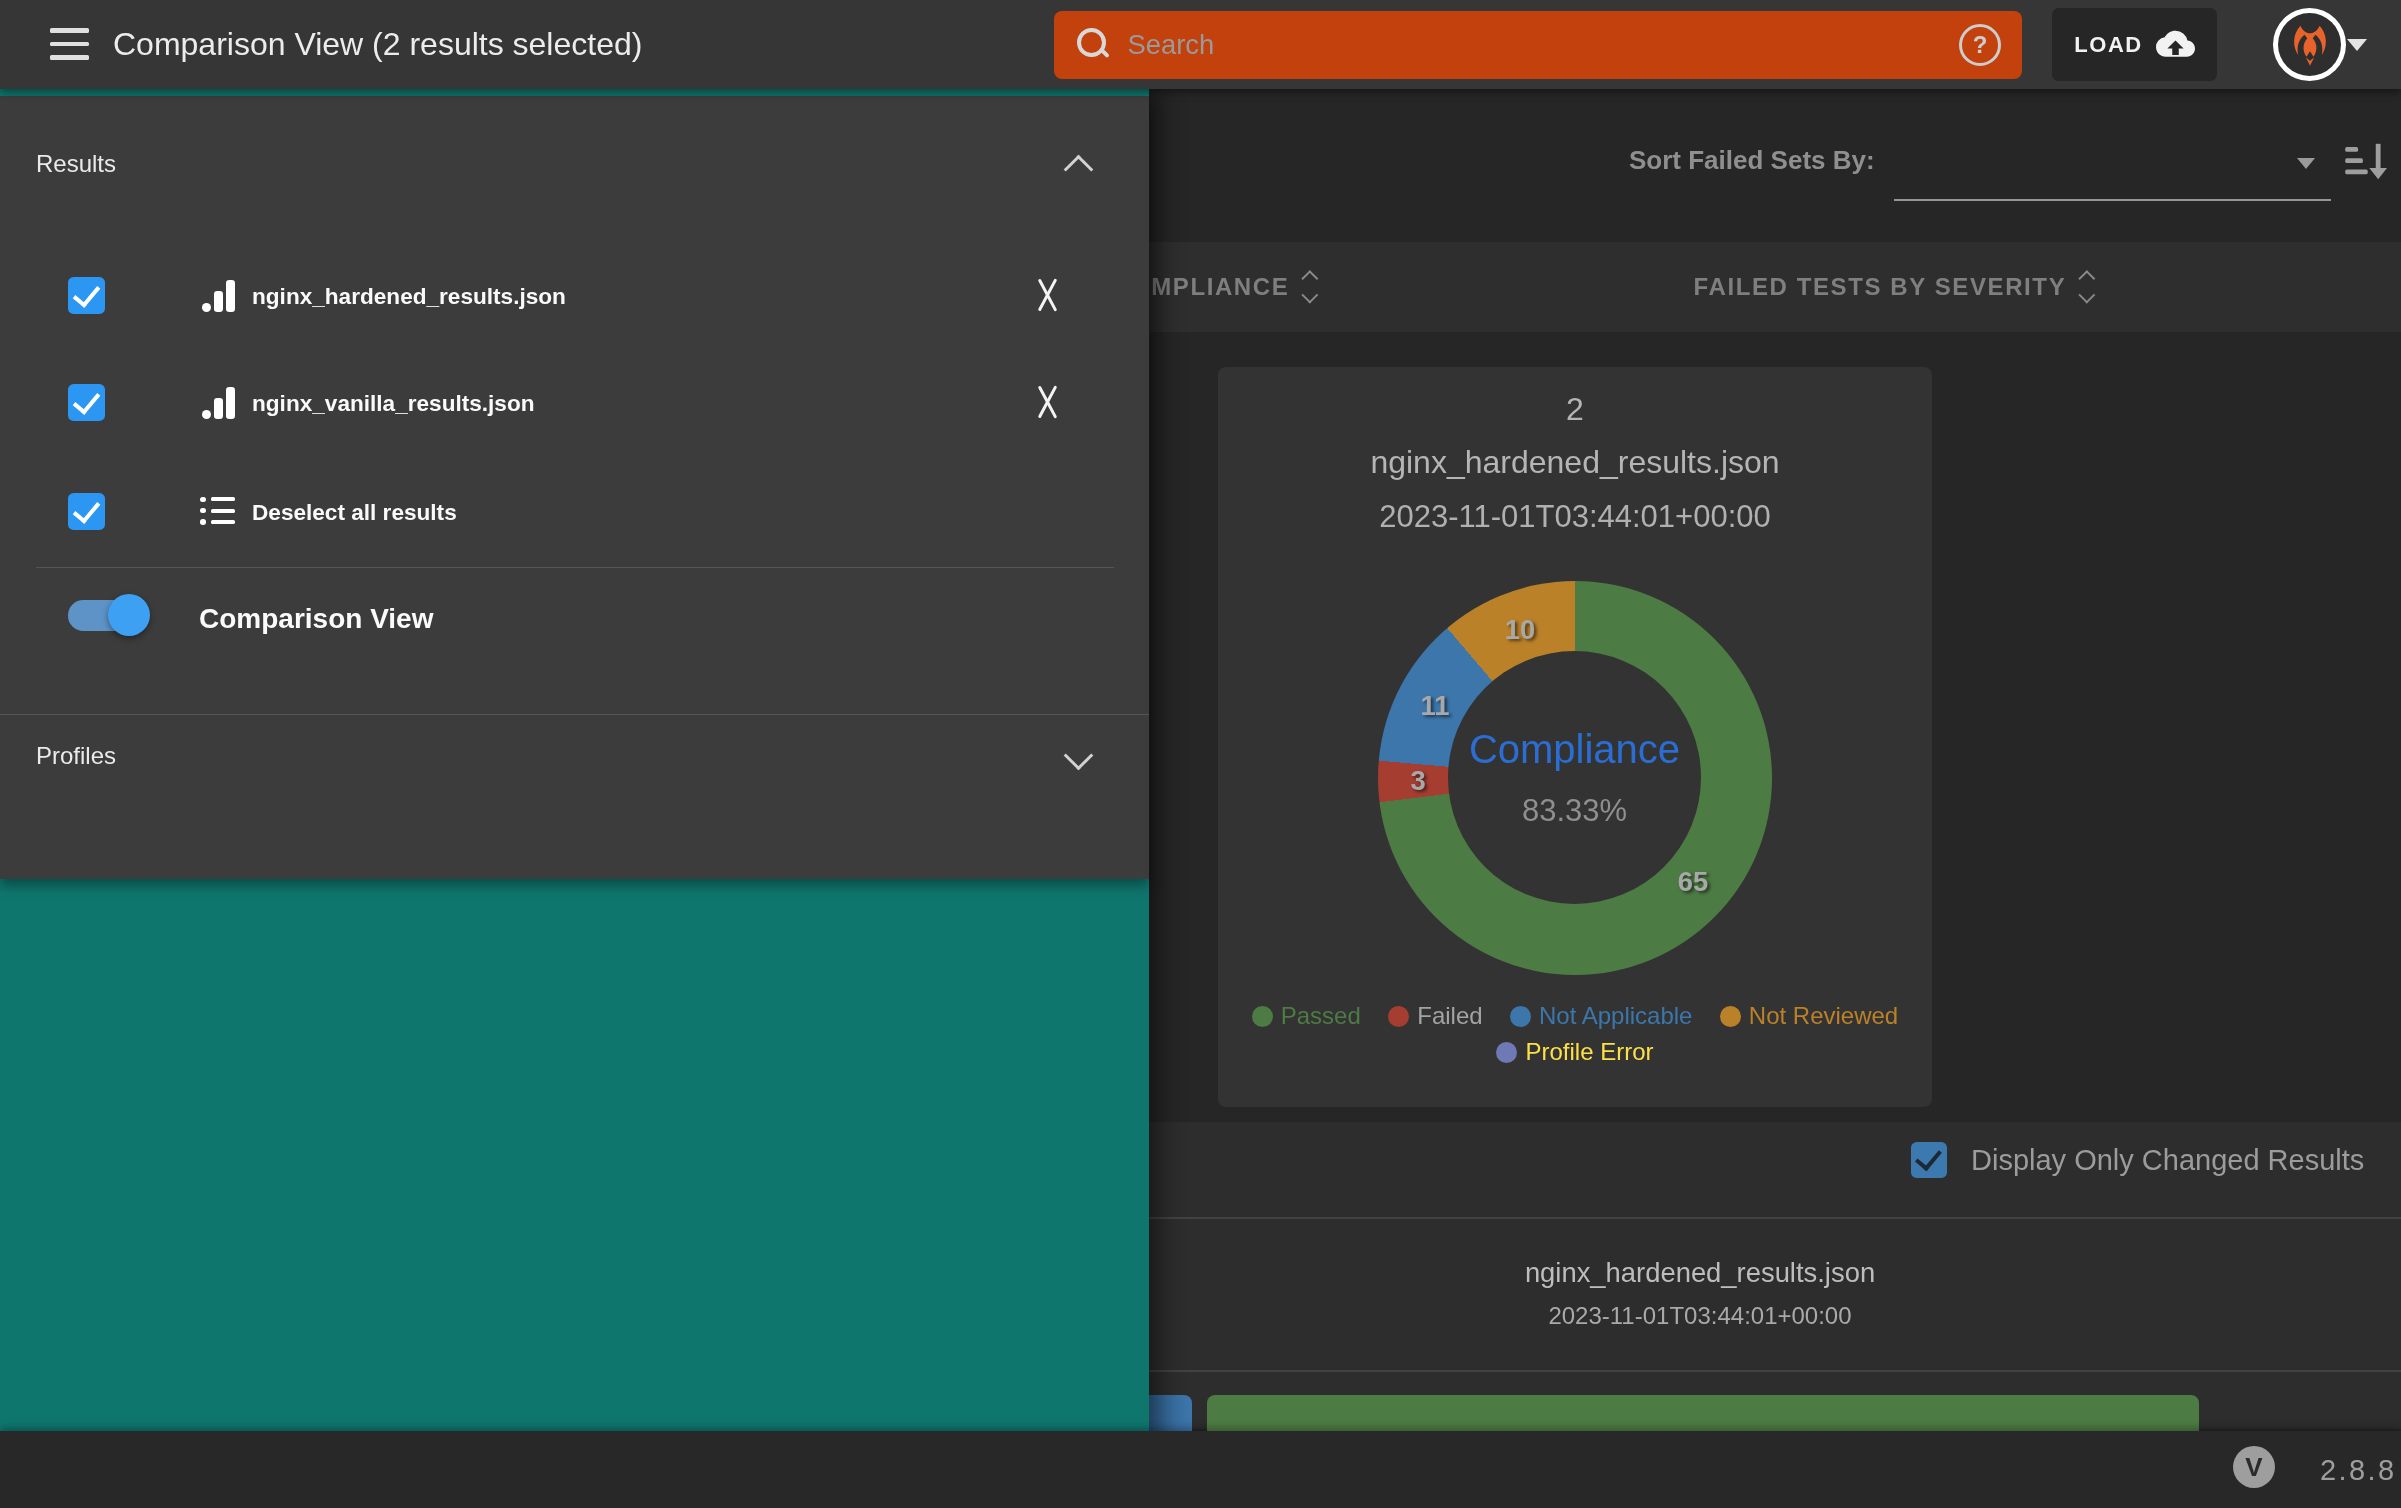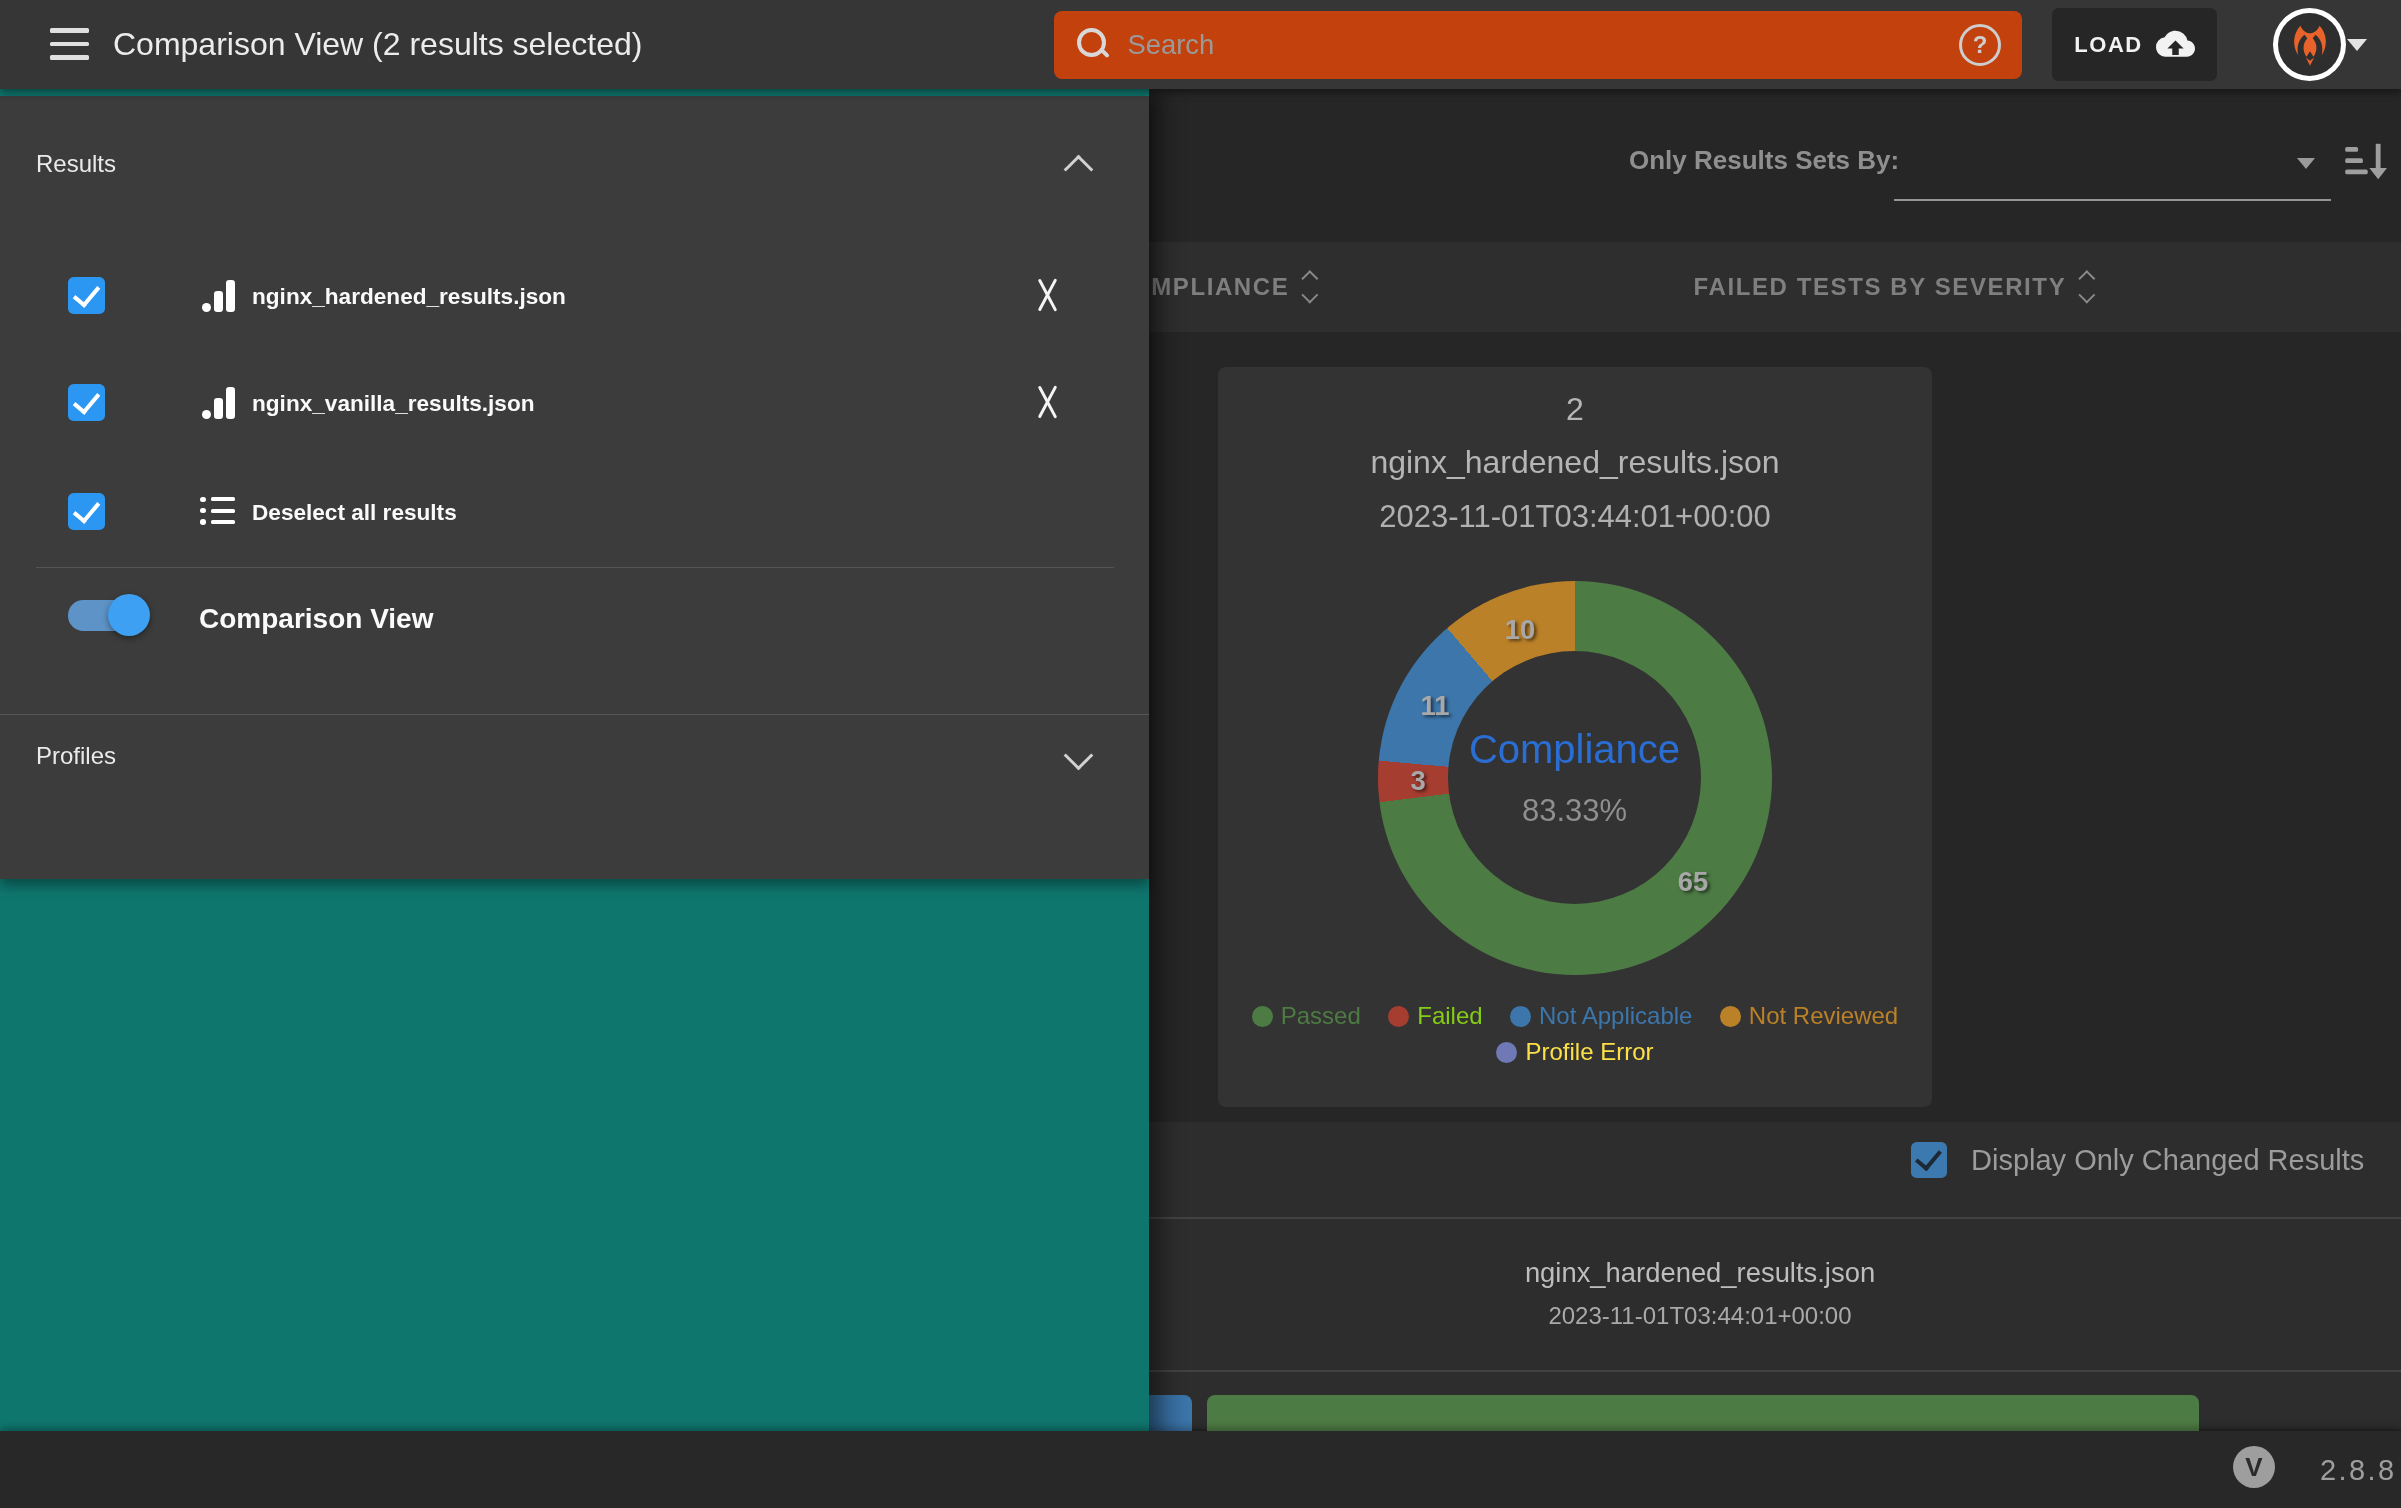--- a/index.html
+++ b/index.html
@@ -122,21 +122,21 @@
   #footer{left:0;top:1431px;width:2401px;height:78px;background:#282828;z-index:25;
           box-shadow:0 -3.2px 8px rgba(0,0,0,.3);display:flex;align-items:center;}
   #vcircle{left:2233px;top:1446px;width:42px;height:42px;border-radius:50%;background:#9e9e9e;
            display:flex;align-items:center;justify-content:center;color:#2b2b2b;font-size:26px;font-weight:bold;z-index:26;}
   #version{left:2288px;top:1431px;height:78px;line-height:78px;font-size:29px;letter-spacing:2.4px;color:#9e9e9e;z-index:26;margin-left:32px;}
 </style>
 </head>
 <body>
 
 <div id="main" class="abs">
-  <div id="sort-label" class="abs">Only Results Sets By:</div>
+  <div id="sort-label" class="abs">Sort Failed Sets By:</div>
   <div id="sort-underline" class="abs"></div>
   <div id="select-caret" class="abs"></div>
   <svg id="sort-icon" class="abs" width="45" height="45" viewBox="0 0 56 56">
     <rect x="4" y="10" width="16" height="6" rx="2" fill="#9e9e9e"></rect>
     <rect x="4" y="24" width="22" height="6" rx="2" fill="#9e9e9e"></rect>
     <rect x="4" y="38" width="28" height="6" rx="2" fill="#9e9e9e"></rect>
     <rect x="42" y="6" width="6" height="32" fill="#9e9e9e"></rect>
     <polygon points="34,36 56,36 45,50" fill="#9e9e9e"></polygon>
   </svg>
 
@@ -175,21 +175,21 @@
       </div>
 
     <div id="legend" class="abs">
       <div class="legend-row">
         <span class="legend-item">
           <i class="dot" style="background: rgb(77, 123, 68);"></i>
           <span style="color: rgb(77, 123, 68);">Passed</span>
         </span>
         <span class="legend-item">
           <i class="dot" style="background: rgb(166, 61, 49);"></i>
-          <span style="color: #84cc16;">Failed</span>
+          <span style="color: #a3a3a3;">Failed</span>
         </span>
         <span class="legend-item">
           <i class="dot" style="background: rgb(60, 118, 171);"></i>
           <span style="color: rgb(60, 118, 171);">Not Applicable</span>
         </span>
         <span class="legend-item">
           <i class="dot" style="background: rgb(187, 129, 40);"></i>
           <span style="color: rgb(187, 129, 40);">Not Reviewed</span>
         </span>
       </div>

